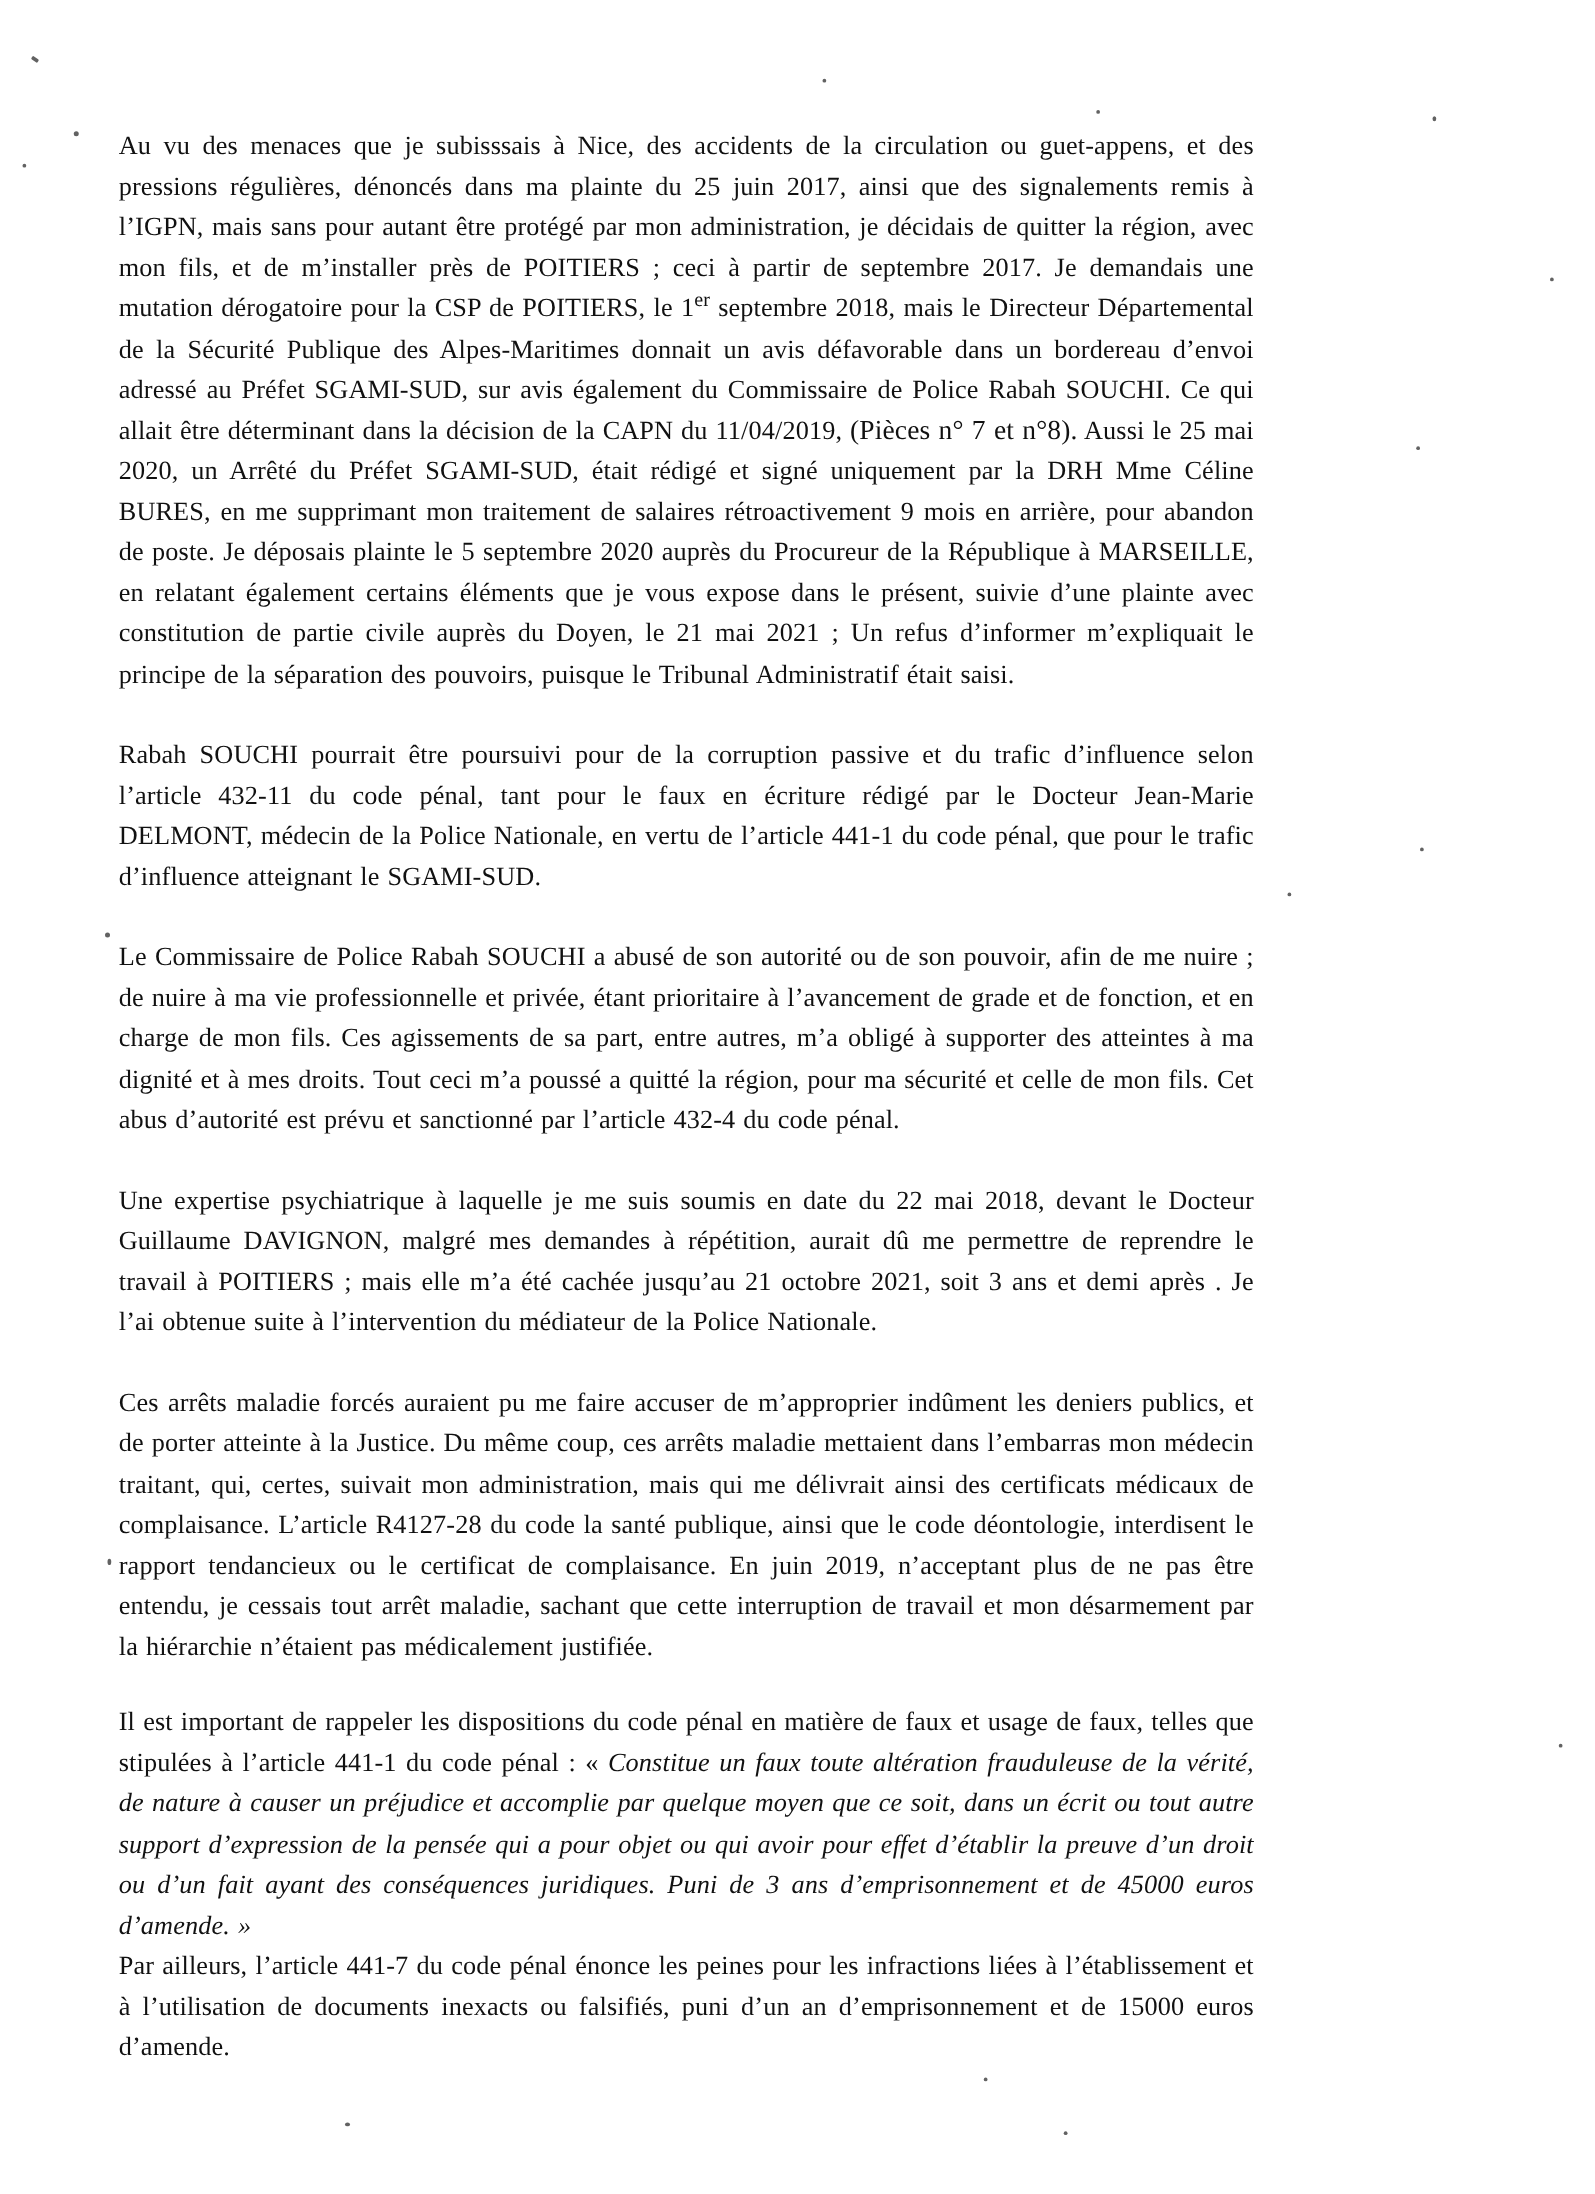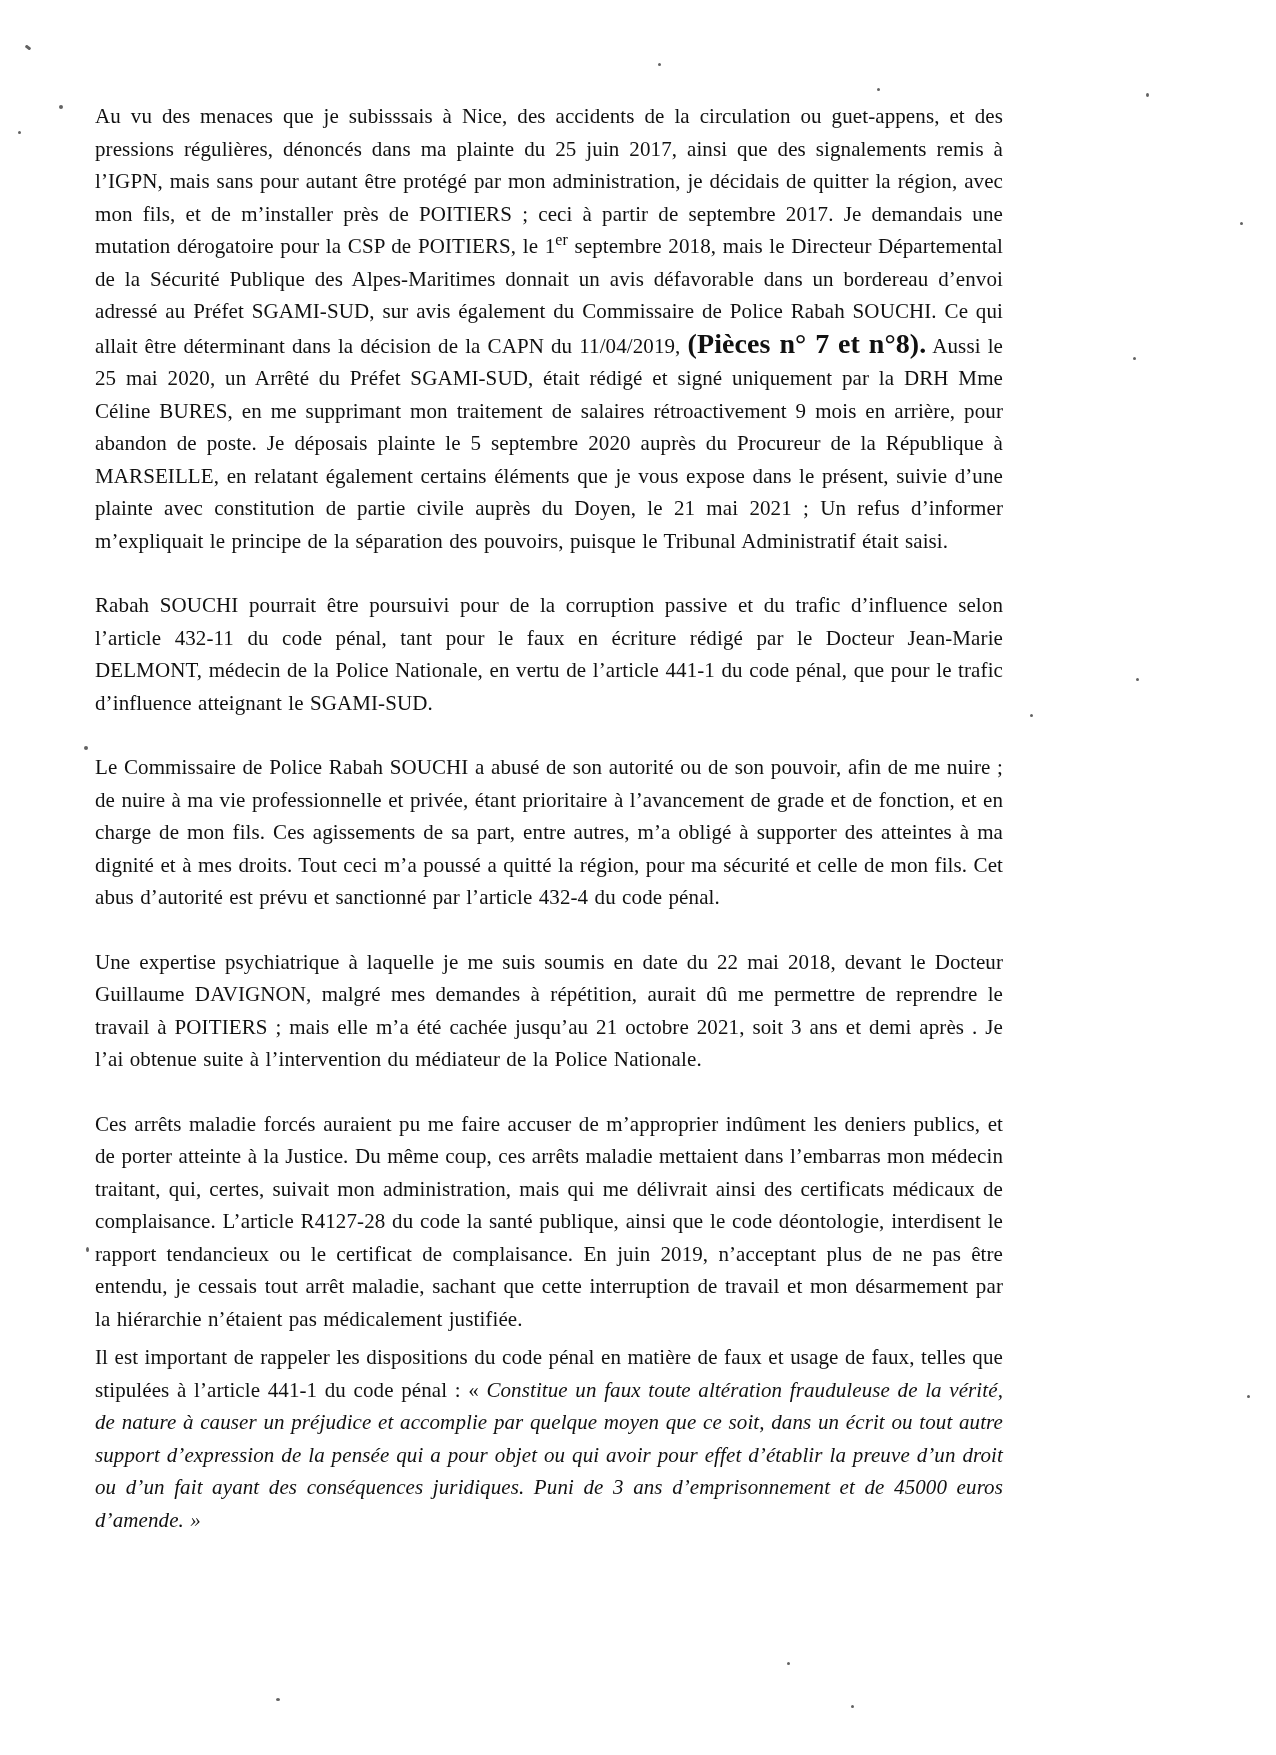--- a/index.html
+++ b/index.html
@@ -31,25 +31,25 @@
     letter-spacing: 0.1px;
     word-spacing: 1px;
   }
   p.para {
     margin: 0 0 32px 0;
   }
   p.para.flush {
     margin-bottom: 0;
   }
   p.para.big-gap-before {
-    margin-top: 6px;
+    margin-top: 28px;
   }
   .bold {
-    font-weight: bold;
-    font-size: 28px;
+    font-weight: normal;
+    font-size: 22px;
   }
   .italic {
     font-style: italic;
   }
   sup.sup {
     font-size: 16px;
     line-height: 0;
     vertical-align: super;
   }
   
@@ -77,20 +77,21 @@
 
     <p class="para"><span>Le Commissaire de Police Rabah SOUCHI a abusé de son autorité ou de son pouvoir, afin de me nuire ; de nuire à ma vie professionnelle et privée, étant prioritaire à l’avancement de grade et de fonction, et en charge de mon fils. Ces agissements de sa part, entre autres, m’a obligé à supporter des atteintes à ma dignité et à mes droits. Tout ceci m’a poussé a quitté la région, pour ma sécurité et celle de mon fils. Cet abus d’autorité est prévu et sanctionné par l’article 432-4 du code pénal.</span></p>
 
     <p class="para"><span>Une expertise psychiatrique à laquelle je me suis soumis en date du 22 mai 2018, devant le Docteur Guillaume DAVIGNON, malgré mes demandes à répétition, aurait dû me permettre de reprendre le travail à POITIERS ; mais elle m’a été cachée jusqu’au 21 octobre 2021, soit 3 ans et demi après . Je l’ai obtenue suite à l’intervention du médiateur de la Police Nationale.</span></p>
 
     <p class="para flush"><span>Ces arrêts maladie forcés auraient pu me faire accuser de m’approprier indûment les deniers publics, et de porter atteinte à la Justice. Du même coup, ces arrêts maladie mettaient dans l’embarras mon médecin traitant, qui, certes, suivait mon administration, mais qui me délivrait ainsi des certificats médicaux de complaisance. L’article R4127-28 du code la santé publique, ainsi que le code déontologie,  interdisent le rapport tendancieux ou le certificat de complaisance. En juin 2019, n’acceptant plus de ne pas être entendu, je cessais tout arrêt maladie,  sachant que cette interruption de travail  et mon désarmement par la hiérarchie n’étaient pas médicalement justifiée.</span></p>
 
 
     <p class="para flush big-gap-before"><span>Il est important de rappeler les dispositions du code pénal en matière de faux et usage de faux, telles que stipulées à l’article 441-1 du code pénal : « </span><i class="italic">Constitue un faux toute altération frauduleuse de la vérité, de nature à causer un préjudice et accomplie par quelque moyen que ce soit, dans un écrit ou tout autre support d’expression de la pensée qui a pour objet ou qui avoir pour effet d’établir la preuve d’un droit ou d’un fait ayant des conséquences juridiques. Puni de 3 ans d’emprisonnement et de 45000 euros d’amende. »</i></p>
 
+    <p class="para"><span>Par ailleurs, l’article 441-7 du code pénal énonce les peines pour les infractions liées à l’établissement et à l’utilisation de documents inexacts ou falsifiés, puni d’un an d’emprisonnement et de 15000 euros d’amende.</span></p>
 
   </div>
 
   <div class="speck slash" style="left:25px; top:46px; width:6px; height:3px;"></div>
   <div class="speck" style="left:59px; top:105px; width:4px; height:4px;"></div>
   <div class="speck" style="left:658px; top:63px; width:3px; height:3px;"></div>
   <div class="speck" style="left:877px; top:88px; width:3px; height:3px;"></div>
   <div class="speck" style="left:1146px; top:93px; width:3px; height:4px;"></div>
   <div class="speck" style="left:18px; top:131px; width:3px; height:3px;"></div>
   <div class="speck" style="left:1240px; top:222px; width:3px; height:3px;"></div>

